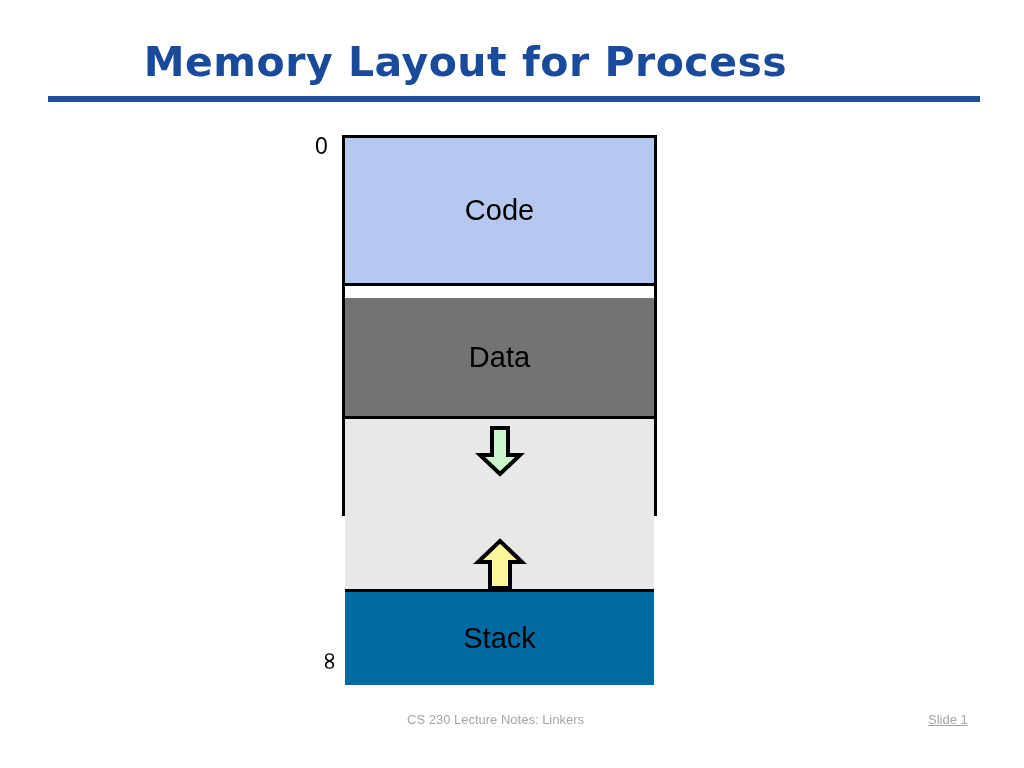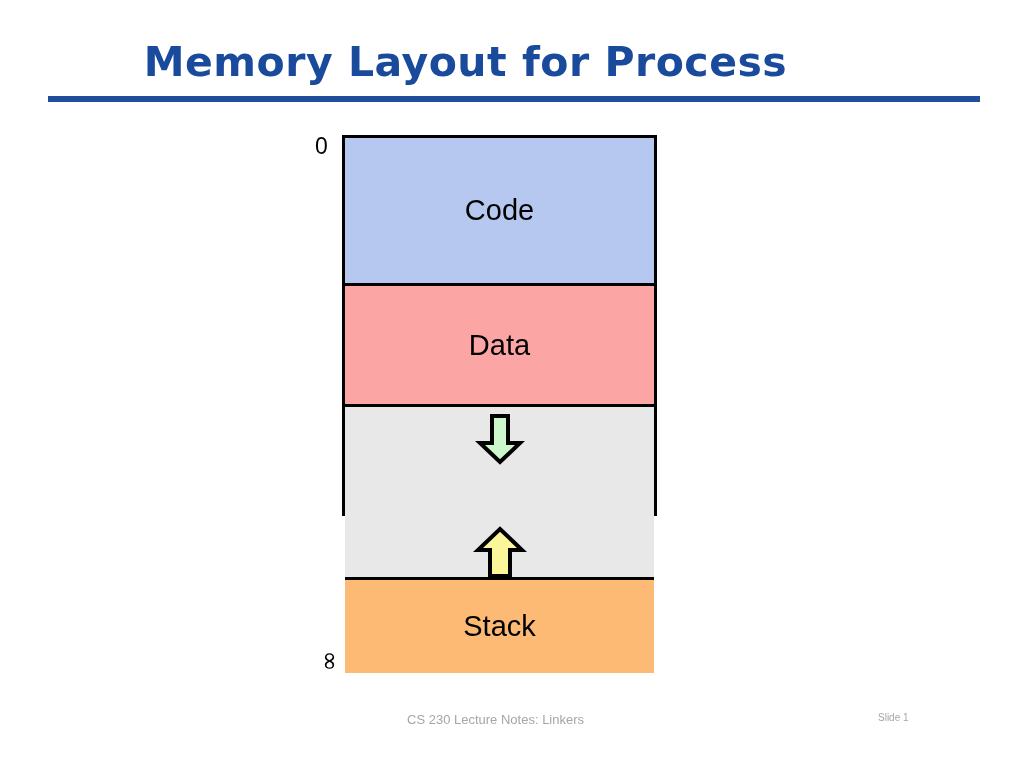--- a/index.html
+++ b/index.html
@@ -63,32 +63,33 @@
     color: #000000;
     line-height: 1;
   }
   #segment-code {
     height: 148px;
     background: #b6c8f0;
     border-bottom: 3px solid #000000;
   }
   #segment-data {
     height: 121px;
-    background: #fca5a5;
+    background: #737373;
     border-bottom: 3px solid #000000;
+    margin-top: 12px;
   }
   #segment-free {
     height: 173px;
     background: #e8e8e8;
     border-bottom: 3px solid #000000;
     display: block;
   }
   #segment-stack {
     height: 93px;
-    background: #fdba74;
+    background: #0369a1;
   }
 
   
   .arrow-wrap {
     position: absolute;
     left: 0;
     width: 100%;
     text-align: center;
     line-height: 0;
   }
@@ -125,26 +126,27 @@
     position: absolute;
     left: 407px;
     top: 712px;
     font-family: "Liberation Sans", sans-serif;
     font-size: 13px;
     color: #a6a6a6;
     white-space: nowrap;
   }
   #footer-right {
     position: absolute;
-    left: 878px;
+    left: 928px;
     top: 712px;
     font-family: "Liberation Sans", sans-serif;
-    font-size: 10px;
+    font-size: 13px;
     color: #a6a6a6;
     white-space: nowrap;
+    text-decoration: underline;
   }
 </style>
 </head>
 <body>
 
 <div id="slide-title">Memory Layout for Process</div>
 <div id="title-rule"></div>
 
 <div id="label-zero">0</div>
 <div id="label-infinity">∞</div>

